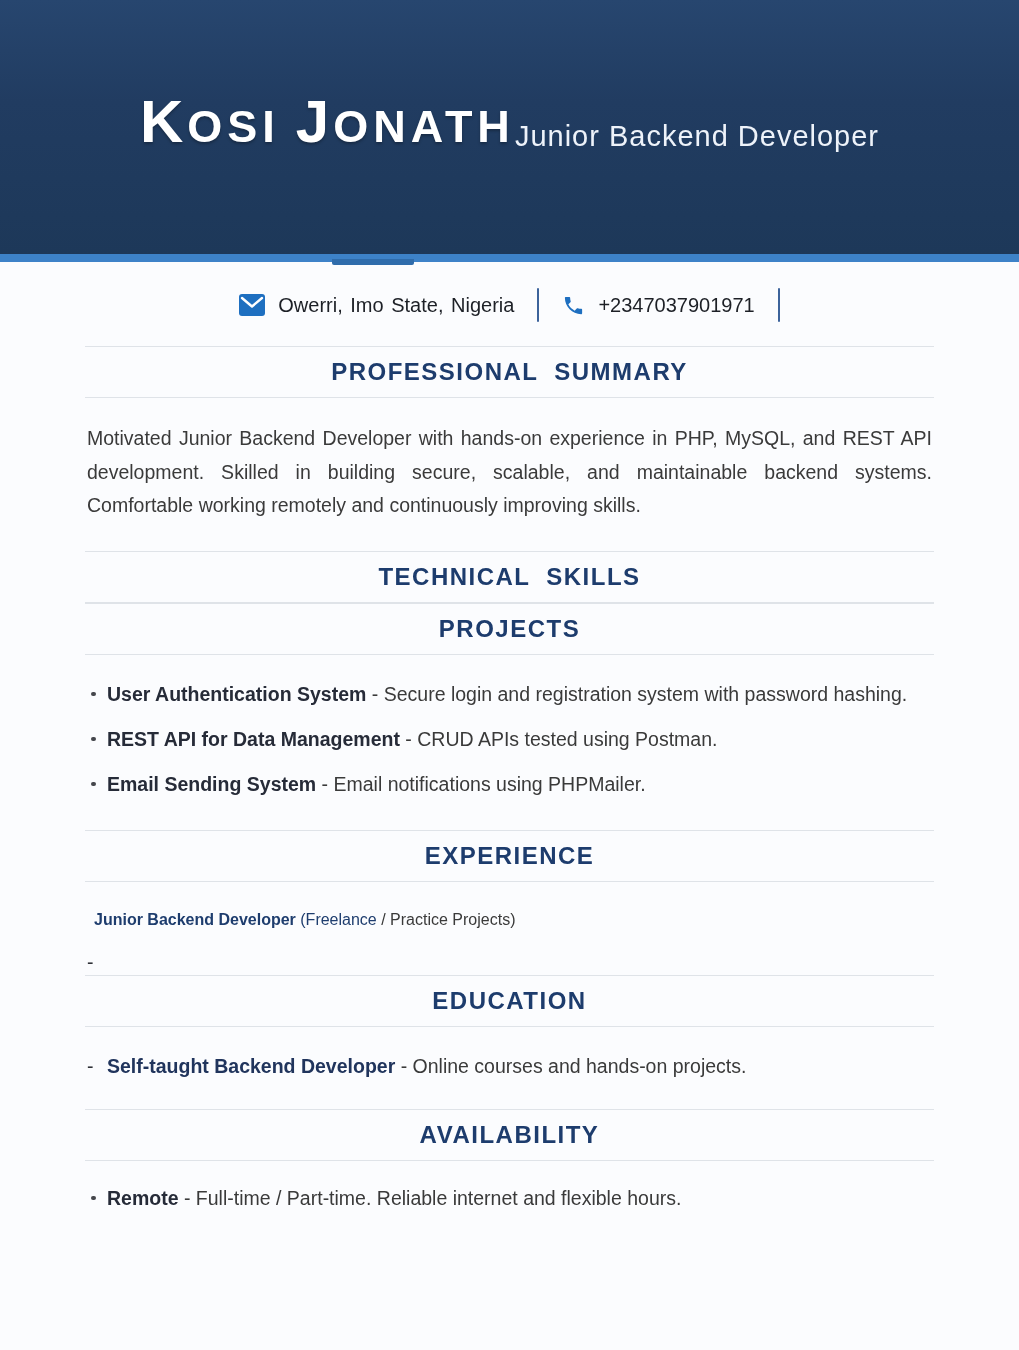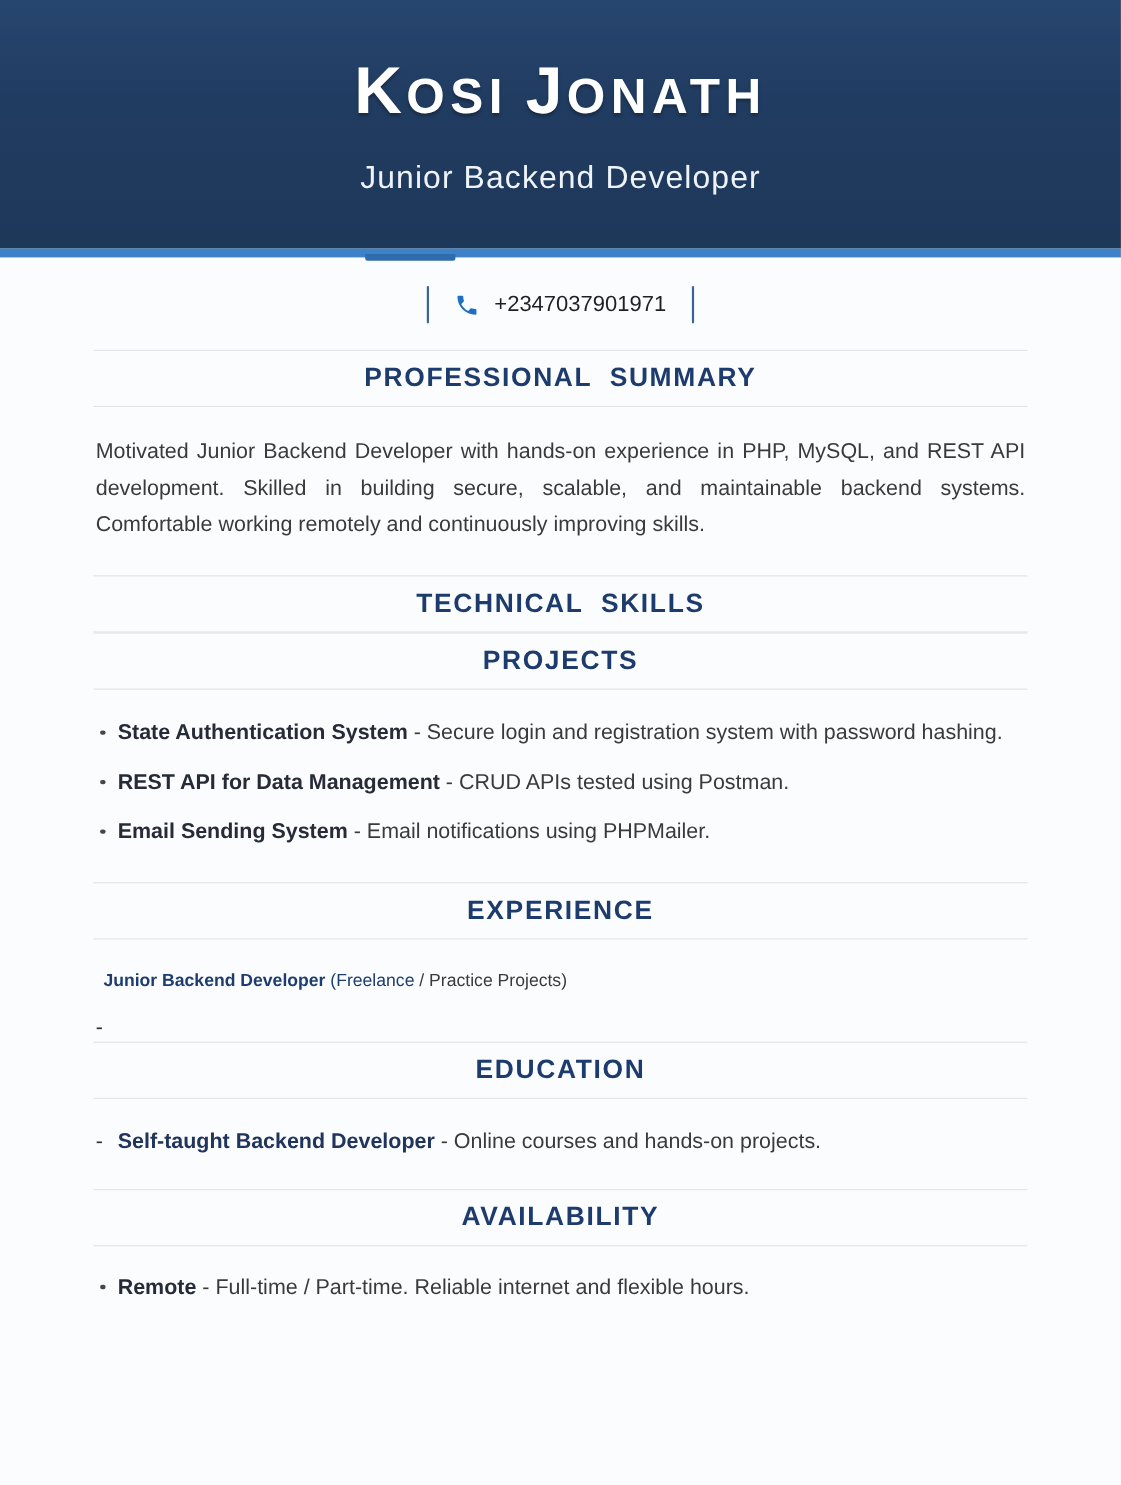--- a/index.html
+++ b/index.html
@@ -11,22 +11,22 @@
     --rule:#dfe3e8;
     --accent:#3d82c8;
     --icon:#1e6fc0;
   }
   *{margin:0;padding:0;box-sizing:border-box}
   html,body{background:#ffffff}
   body{font-family:"Liberation Sans", sans-serif;}
   .page{width:1019px;height:1350px;background:#fbfcfe;position:relative;overflow:hidden}
 
   
-  .hero{height:226px;background:linear-gradient(180deg,#27466f 0%,#213c61 40%,#1d3859 100%);
-        display:flex;flex-direction:column;align-items:center;justify-content:center;padding-top:4px}
+  .hero{height:254px;background:linear-gradient(180deg,#27466f 0%,#213c61 40%,#1d3859 100%);
+        display:flex;flex-direction:row;align-items:center;justify-content:center;padding-top:4px}
   .hero-name{color:#fff;font-weight:700;letter-spacing:4px;white-space:nowrap;
              text-shadow:0 2px 3px rgba(0,0,0,.28);line-height:64px}
   .hero-name .lead{font-size:60px}
   .hero-name .rest{font-size:45px;letter-spacing:5px}
   .hero-name .wordgap{display:inline-block;width:16px}
   .hero-title{color:#eef3fa;font-size:29px;margin-top:15px;letter-spacing:1px;font-weight:400}
   .accent{height:8px;background:var(--accent);position:relative}
   .accent-tab{position:absolute;left:332px;top:5px;width:82px;height:6px;background:#2f6cab;border-radius:0 0 2px 2px}
 
   
@@ -74,20 +74,29 @@
   <header class="hero">
     <div class="hero-name"><span class="lead">K</span><span class="rest">OSI</span><span class="wordgap"></span><span class="lead">J</span><span class="rest">ONATH</span></div>
     <div class="hero-title">Junior Backend Developer</div>
   </header>
 
   <div class="accent">
     <div class="accent-tab"></div>
   </div>
 
   <div class="contact">
+    <div class="item">
+      <span>
+        <svg width="26" height="22" viewBox="0 0 26 22">
+          <rect x="0" y="0" width="26" height="22" rx="3" fill="#1e6fc0"></rect>
+          <path d="M3 4 L13 12.5 L23 4" stroke="#ffffff" stroke-width="2.4" fill="none" stroke-linecap="round" stroke-linejoin="round"></path>
+        </svg>
+      </span>
+      <span>Owerri, Imo State, Nigeria</span>
+    </div>
 
     <div class="sep"></div>
 
     <div class="item">
       <span>
         <svg width="23" height="23" viewBox="0 0 24 24">
           <path fill="#1e6fc0" d="M6.62 10.79c1.44 2.83 3.76 5.14 6.59 6.59l2.2-2.21c.27-.27.67-.36 1.02-.24 1.12.37 2.33.57 3.57.57.55 0 1 .45 1 1V20c0 .55-.45 1-1 1-9.39 0-17-7.61-17-17 0-.55.45-1 1-1h3.5c.55 0 1 .45 1 1 0 1.25.2 2.45.57 3.57.11.35.03.74-.25 1.02l-2.2 2.2z"></path>
         </svg>
       </span>
       <span>+2347037901971</span>
@@ -110,21 +119,21 @@
       <div class="shead">
         <h2>TECHNICAL SKILLS</h2>
       </div>
       <div class="rule"></div>
       <div class="rule"></div>
       <div class="shead">
         <h2>PROJECTS</h2>
       </div>
       <div class="rule"></div>
       <div class="sbody sec-projects">
-        <div class="line"><div class="marker-dot"></div><span class="seg b ink">State Authentication System</span><span class="seg"> - </span><span class="seg i">Secure login and registration system with password hashing.</span></div>
+        <div class="line"><div class="marker-dot"></div><span class="seg b ink">User Authentication System</span><span class="seg"> - </span><span class="seg i">Secure login and registration system with password hashing.</span></div>
         <div class="line"><div class="marker-dot"></div><span class="seg b ink">REST API for Data Management</span><span class="seg"> - CRUD APIs </span><span class="seg i">tested using</span><span class="seg"> Postman.</span></div>
         <div class="line"><div class="marker-dot"></div><span class="seg b ink">Email Sending System</span><span class="seg"> - </span><span class="seg i">Email notifications using</span><span class="seg"> PHPMailer.</span></div>
       </div>
       <div class="rule"></div>
       <div class="shead">
         <h2>EXPERIENCE</h2>
       </div>
       <div class="rule"></div>
       <div class="sbody sec-experience">
         <div class="line none"><span class="seg b navy">Junior Backend Developer</span><span class="seg navy"> (Freelance</span><span class="seg"> / Practice Projects)</span></div>

